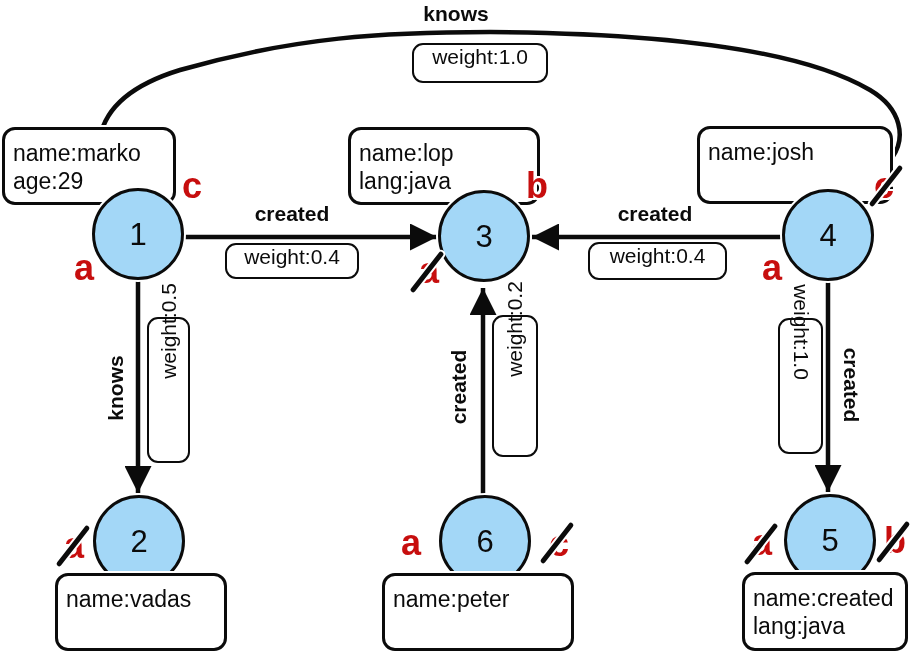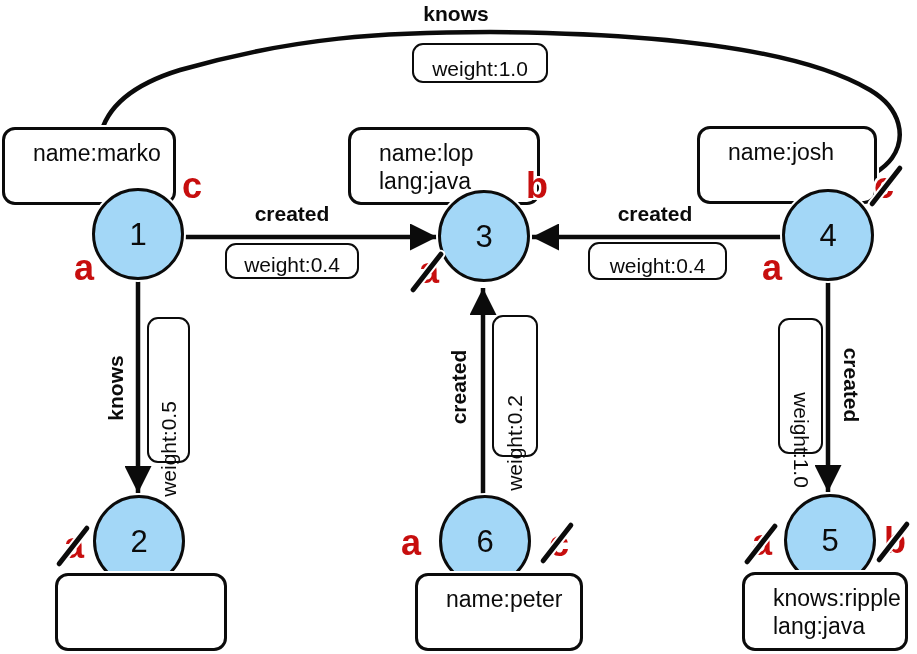--- a/index.html
+++ b/index.html
@@ -9,37 +9,37 @@
   }
   svg.edges{position:absolute;left:0;top:0;z-index:1;}
   svg.edges .ln-w{fill:none;stroke:#ffffff;stroke-width:10;}
   svg.edges .ln-b{fill:none;stroke:var(--stroke,#0b0b0b);stroke-width:4.5;}
   svg.edges .mk-w{fill:#ffffff;}
   svg.edges .mk-b{fill:var(--stroke,#0b0b0b);}
 
   .propbox{
     position:absolute;z-index:2;background:#fff;border:3px solid var(--stroke,#0b0b0b);
     border-radius:13px;box-shadow:0 0 0 2px #fff;
-    padding:9px 28px;font-size:23px;line-height:28px;white-space:nowrap;
+    padding:9px 8px;font-size:23px;line-height:28px;white-space:nowrap;
     box-sizing:border-box;
   }
   .propbox.front{z-index:4;}
 
   .vertex{
     position:absolute;z-index:3;width:92px;height:92px;border-radius:50%;
     background:var(--node-fill,#a3d7f7);border:3px solid var(--stroke,#0b0b0b);
     box-shadow:0 0 0 2px #fff;box-sizing:border-box;
     display:flex;align-items:center;justify-content:center;
   }
   .vertex .vid{font-size:31px;line-height:1;}
 
   .wbadge{
     position:absolute;z-index:2;background:#fff;border:2.5px solid var(--stroke,#0b0b0b);
     border-radius:11px;box-shadow:0 0 0 2px #fff;box-sizing:border-box;
-    display:flex;align-items:flex-end;justify-content:center;
+    display:flex;align-items:flex-start;justify-content:center;
     font-size:21px;white-space:nowrap;
   }
   .wbadge .rot-ccw{transform:rotate(-90deg);white-space:nowrap;}
   .wbadge .rot-cw{transform:rotate(90deg);white-space:nowrap;}
 
   .elabel{
     position:absolute;z-index:5;font-size:21px;font-weight:bold;white-space:nowrap;
     transform:translate(-50%,-50%);
     text-shadow:-2px -2px 0 #fff,2px -2px 0 #fff,-2px 2px 0 #fff,2px 2px 0 #fff,
                 -2px 0 0 #fff,2px 0 0 #fff,0 -2px 0 #fff,0 2px 0 #fff;
@@ -84,36 +84,38 @@
     <path class="ln-b" marker-end="url(#ab)" d="M124 212 C 90 168, 76 102, 180 70 C 295 37, 385 32, 490 32 C 645 33, 795 46, 870 90 C 902 109, 906 138, 892 158 C 882 172, 864 179, 842 190"></path>
     <path class="ln-b" marker-end="url(#ab)" d="M184 237 L437 237"></path>
     <path class="ln-b" marker-end="url(#ab)" d="M782 237 L532 237"></path>
     <path class="ln-b" marker-end="url(#ab)" d="M138 280 L138 493"></path>
     <path class="ln-b" marker-end="url(#ab)" d="M483 494 L483 288"></path>
     <path class="ln-b" marker-end="url(#ab)" d="M828 280 L828 492"></path>
   </svg>
 
   <div class="propbox" style="left:2px;top:127px;width:174px;height:78px">
     <div>name:marko</div>
+    <div>age:29</div>
   </div>
   <div class="propbox" style="left:348px;top:127px;width:192px;height:78px">
     <div>name:lop</div>
     <div>lang:java</div>
   </div>
-  <div class="propbox" style="left:697px;top:126px;width:180px;height:78px">
+  <div class="propbox" style="left:697px;top:126px;width:196px;height:78px">
     <div>name:josh</div>
   </div>
 
   <div class="propbox front" style="left:55px;top:573px;width:172px;height:78px">
+    <div>name:vadas</div>
   </div>
-  <div class="propbox front" style="left:415px;top:573px;width:168px;height:78px">
+  <div class="propbox front" style="left:382px;top:573px;width:192px;height:78px">
     <div>name:peter</div>
   </div>
   <div class="propbox front" style="left:742px;top:572px;width:166px;height:79px">
-    <div>knows:ripple</div>
+    <div>name:created</div>
     <div>lang:java</div>
   </div>
 
   <div class="wbadge" style="left:412px;top:43px;width:136px;height:40px">
     <span>weight:1.0</span>
   </div>
   <div class="wbadge" style="left:225px;top:243px;width:134px;height:36px">
     <span>weight:0.4</span>
   </div>
   <div class="wbadge" style="left:588px;top:242px;width:139px;height:38px">

